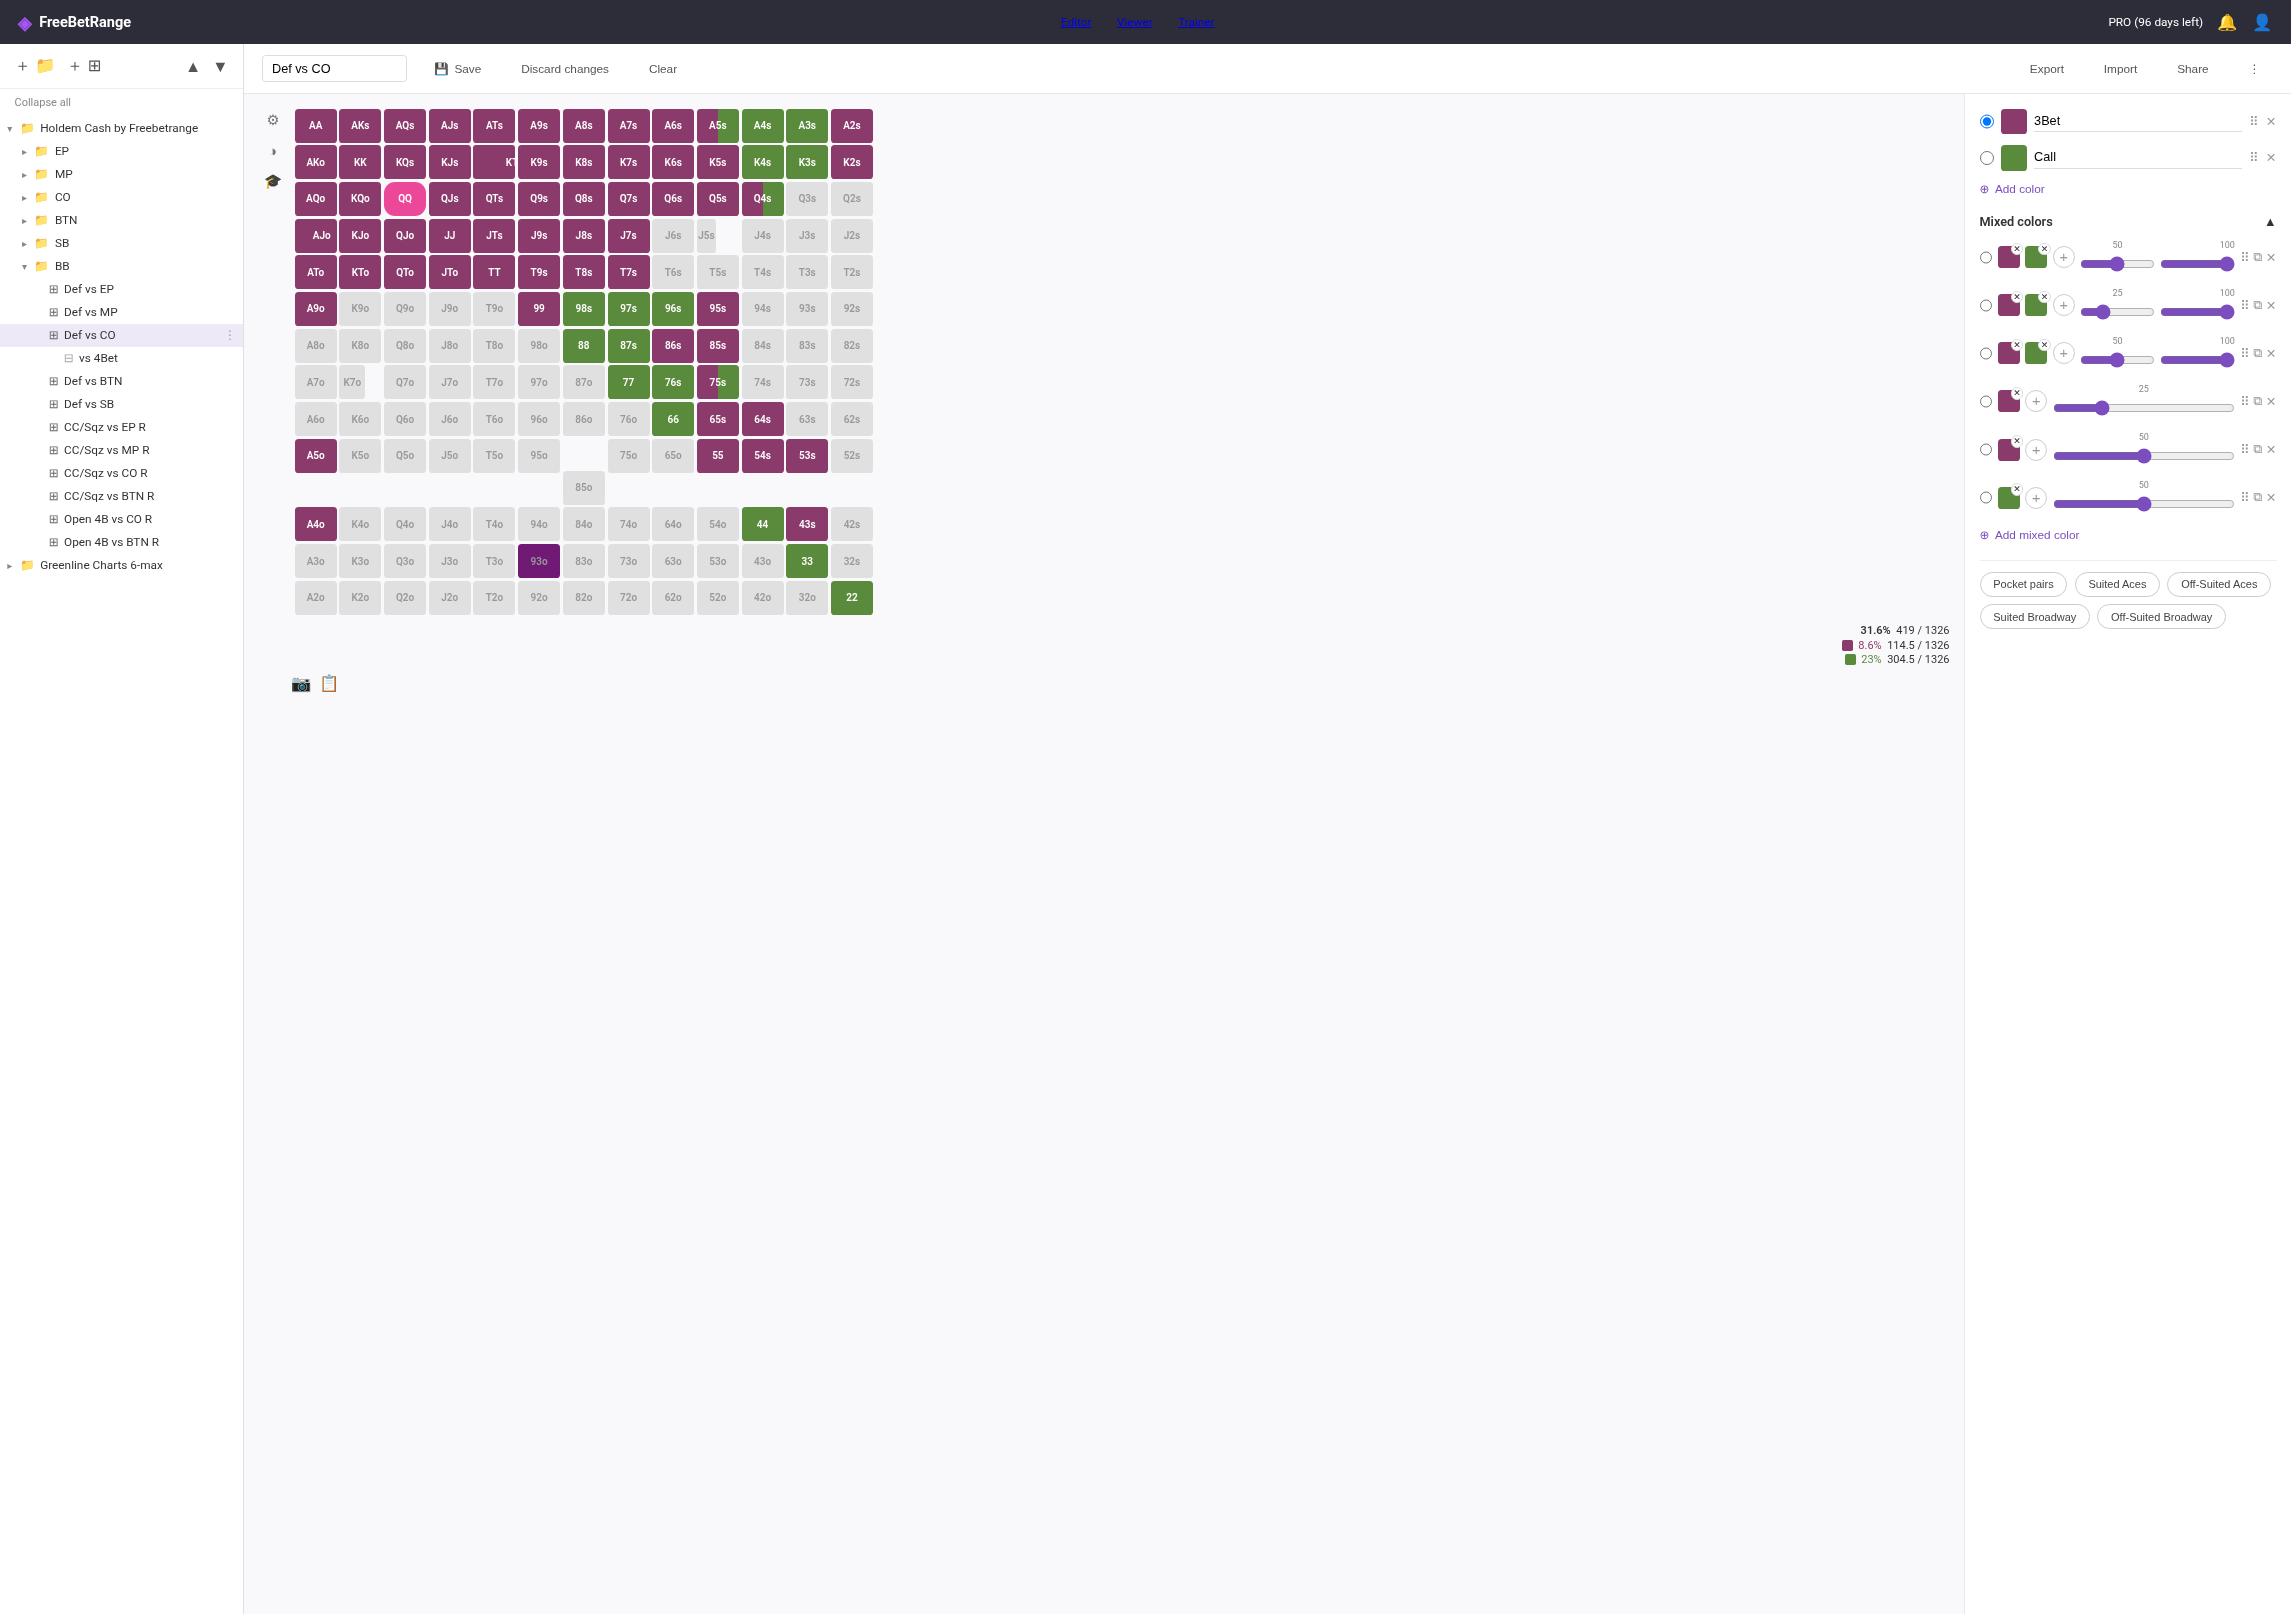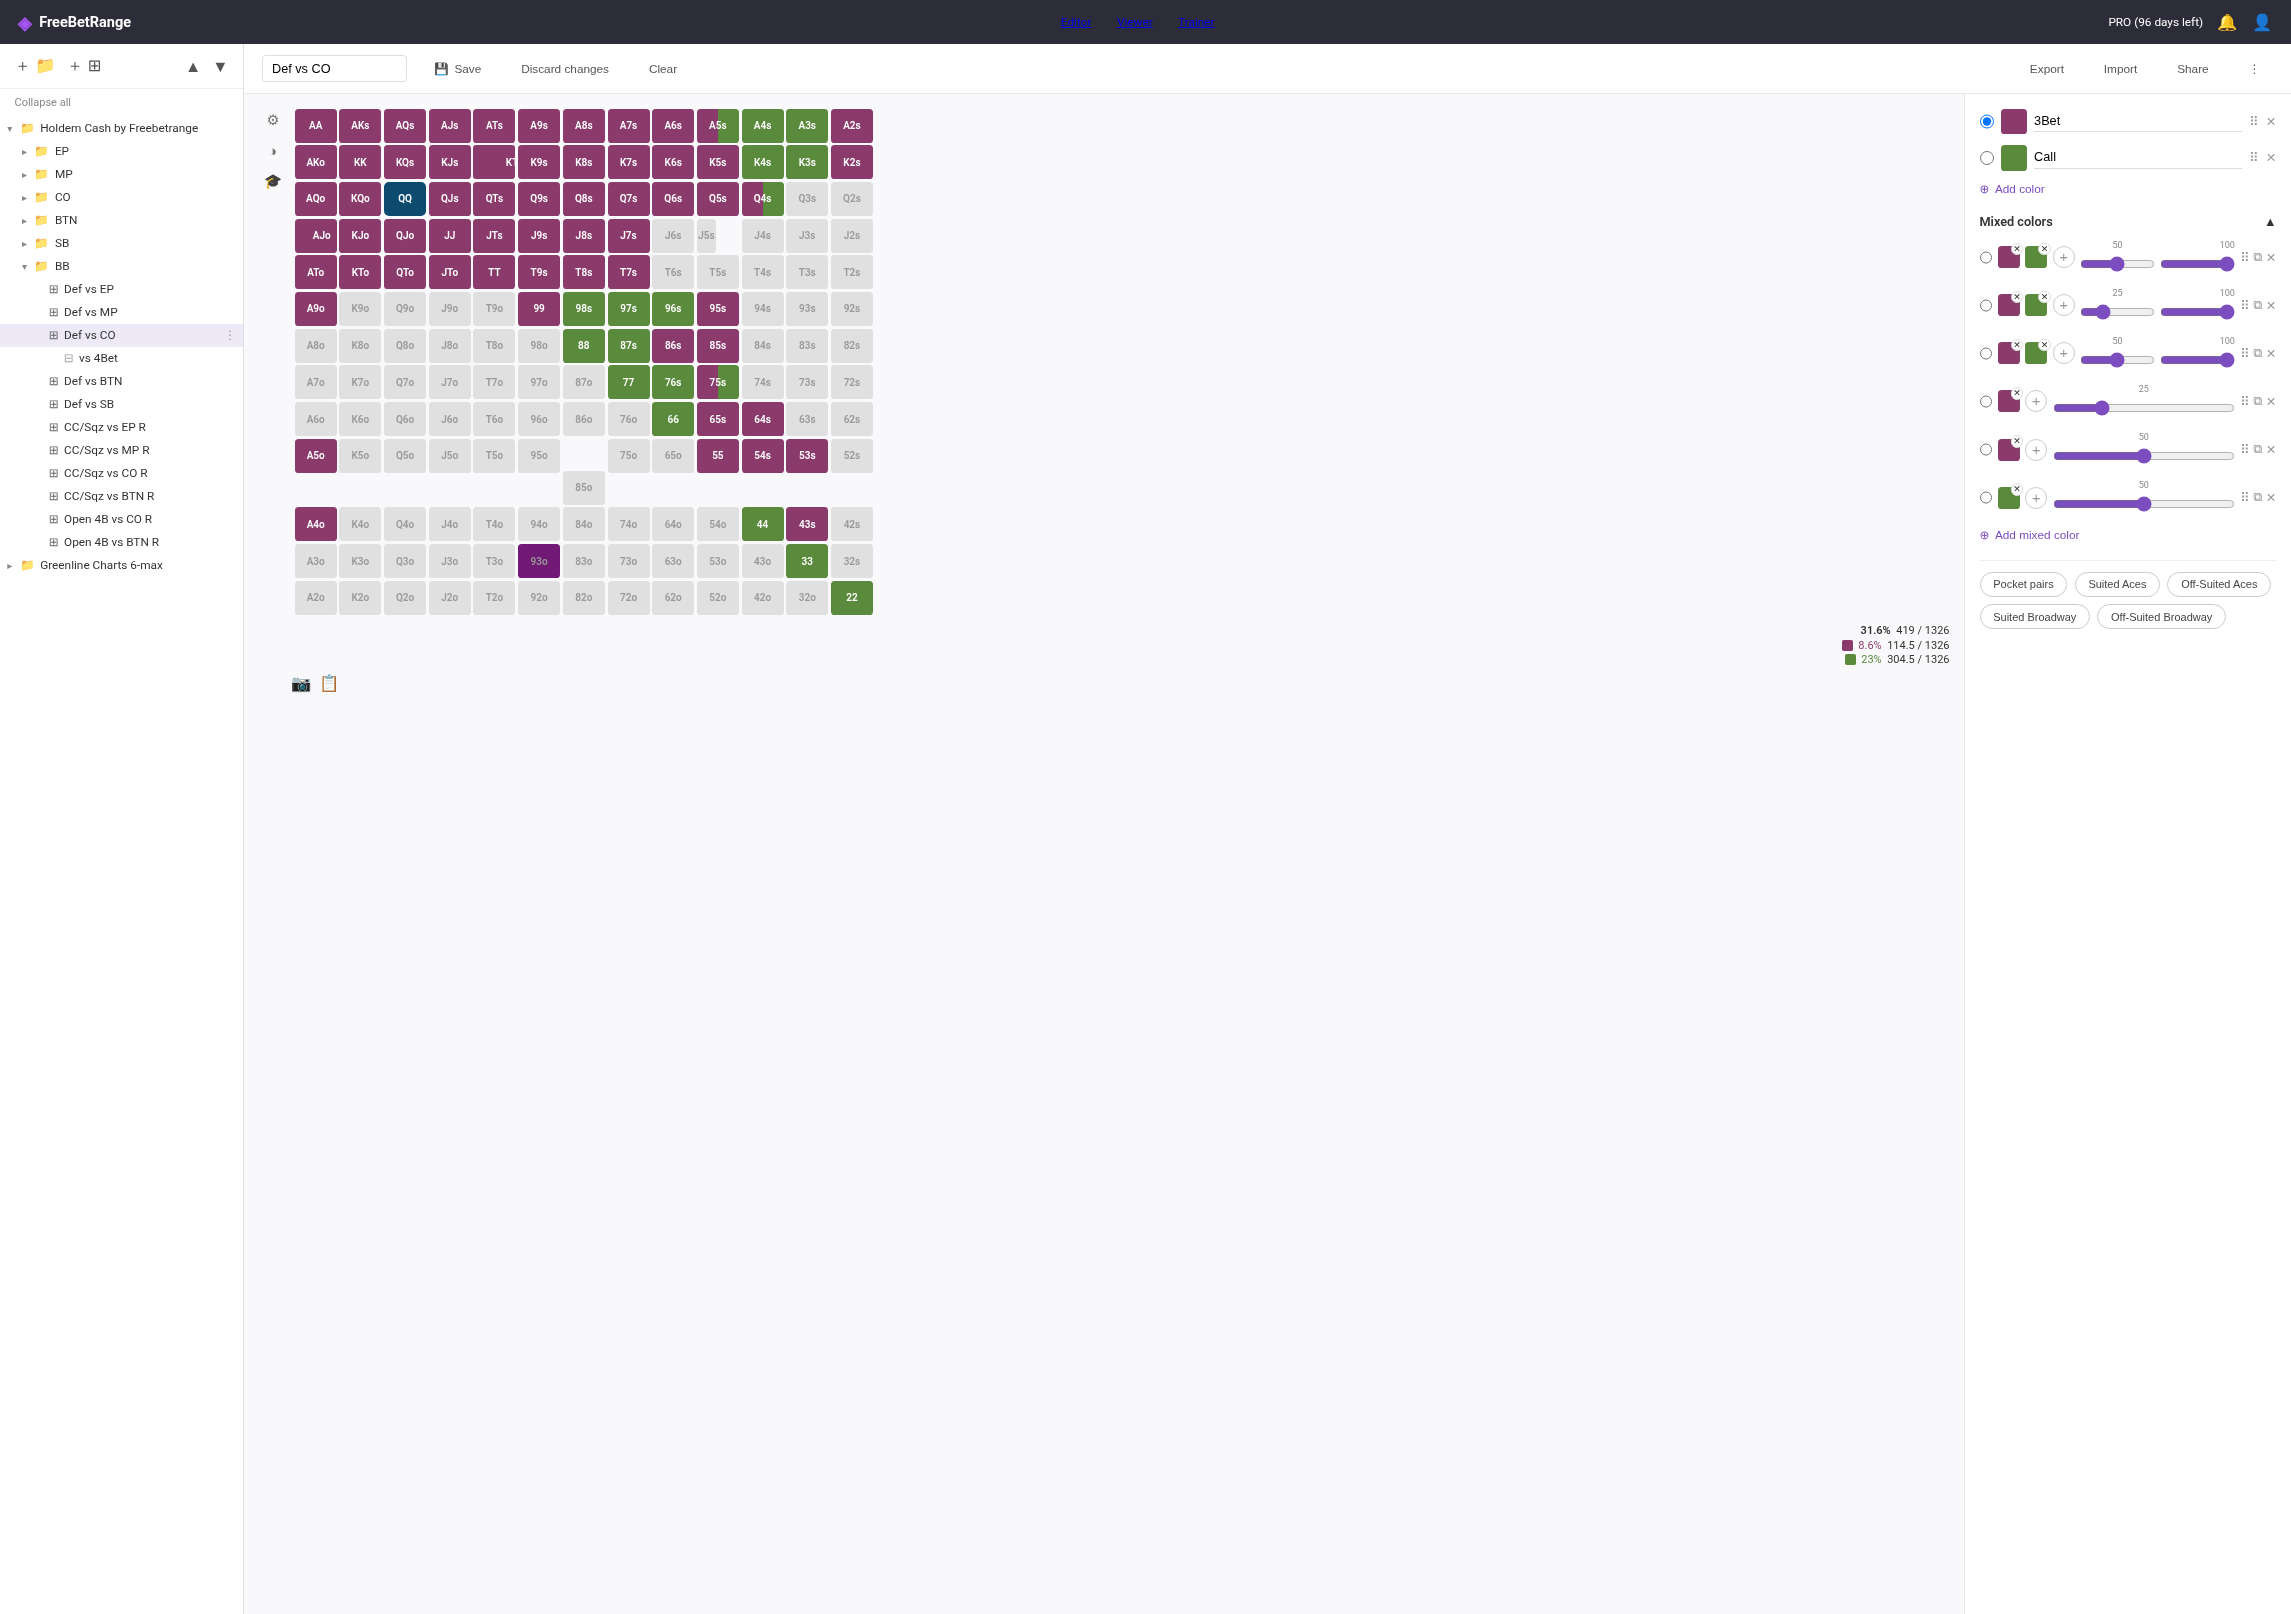--- a/index.html
+++ b/index.html
@@ -379,21 +379,21 @@
               <div style="width: 42px; height: 34px; border-radius: 3.6px; display: flex; align-items: center; justify-content: center; font-size: 10px; font-weight: 600; cursor: pointer; user-select: none; background: rgb(139, 59, 107); color: rgb(255, 255, 255);">K9s</div>
               <div style="width: 42px; height: 34px; border-radius: 3.6px; display: flex; align-items: center; justify-content: center; font-size: 10px; font-weight: 600; cursor: pointer; user-select: none; background: rgb(139, 59, 107); color: rgb(255, 255, 255);">K8s</div>
               <div style="width: 42px; height: 34px; border-radius: 3.6px; display: flex; align-items: center; justify-content: center; font-size: 10px; font-weight: 600; cursor: pointer; user-select: none; background: rgb(139, 59, 107); color: rgb(255, 255, 255);">K7s</div>
               <div style="width: 42px; height: 34px; border-radius: 3.6px; display: flex; align-items: center; justify-content: center; font-size: 10px; font-weight: 600; cursor: pointer; user-select: none; background: rgb(139, 59, 107); color: rgb(255, 255, 255);">K6s</div>
               <div style="width: 42px; height: 34px; border-radius: 3.6px; display: flex; align-items: center; justify-content: center; font-size: 10px; font-weight: 600; cursor: pointer; user-select: none; background: rgb(139, 59, 107); color: rgb(255, 255, 255);">K5s</div>
               <div style="width: 42px; height: 34px; border-radius: 3.6px; display: flex; align-items: center; justify-content: center; font-size: 10px; font-weight: 600; cursor: pointer; user-select: none; background: rgb(90, 138, 60); color: rgb(255, 255, 255);">K4s</div>
               <div style="width: 42px; height: 34px; border-radius: 3.6px; display: flex; align-items: center; justify-content: center; font-size: 10px; font-weight: 600; cursor: pointer; user-select: none; background: rgb(90, 138, 60); color: rgb(255, 255, 255);">K3s</div>
               <div style="width: 42px; height: 34px; border-radius: 3.6px; display: flex; align-items: center; justify-content: center; font-size: 10px; font-weight: 600; cursor: pointer; user-select: none; background: rgb(139, 59, 107); color: rgb(255, 255, 255);">K2s</div>
               <div style="width: 42px; height: 34px; border-radius: 3.6px; display: flex; align-items: center; justify-content: center; font-size: 10px; font-weight: 600; cursor: pointer; user-select: none; background: rgb(139, 59, 107); color: rgb(255, 255, 255);">AQo</div>
               <div style="width: 42px; height: 34px; border-radius: 3.6px; display: flex; align-items: center; justify-content: center; font-size: 10px; font-weight: 600; cursor: pointer; user-select: none; background: rgb(139, 59, 107); color: rgb(255, 255, 255);">KQo</div>
-              <div style="width: 42px; height: 34px; border-radius: 5px; display: flex; align-items: center; justify-content: center; font-size: 10px; font-weight: 600; cursor: pointer; user-select: none; background: #0c4a6e; color: rgb(255, 255, 255);">QQ</div>
+              <div style="width: 42px; height: 34px; border-radius: 11px; display: flex; align-items: center; justify-content: center; font-size: 10px; font-weight: 600; cursor: pointer; user-select: none; background: #ec4899; color: rgb(255, 255, 255);">QQ</div>
               <div style="width: 42px; height: 34px; border-radius: 3.6px; display: flex; align-items: center; justify-content: center; font-size: 10px; font-weight: 600; cursor: pointer; user-select: none; background: rgb(139, 59, 107); color: rgb(255, 255, 255);">QJs</div>
               <div style="width: 42px; height: 34px; border-radius: 3.6px; display: flex; align-items: center; justify-content: center; font-size: 10px; font-weight: 600; cursor: pointer; user-select: none; background: rgb(139, 59, 107); color: rgb(255, 255, 255);">QTs</div>
               <div style="width: 42px; height: 34px; border-radius: 3.6px; display: flex; align-items: center; justify-content: center; font-size: 10px; font-weight: 600; cursor: pointer; user-select: none; background: rgb(139, 59, 107); color: rgb(255, 255, 255);">Q9s</div>
               <div style="width: 42px; height: 34px; border-radius: 3.6px; display: flex; align-items: center; justify-content: center; font-size: 10px; font-weight: 600; cursor: pointer; user-select: none; background: rgb(139, 59, 107); color: rgb(255, 255, 255);">Q8s</div>
               <div style="width: 42px; height: 34px; border-radius: 3.6px; display: flex; align-items: center; justify-content: center; font-size: 10px; font-weight: 600; cursor: pointer; user-select: none; background: rgb(139, 59, 107); color: rgb(255, 255, 255);">Q7s</div>
               <div style="width: 42px; height: 34px; border-radius: 3.6px; display: flex; align-items: center; justify-content: center; font-size: 10px; font-weight: 600; cursor: pointer; user-select: none; background: rgb(139, 59, 107); color: rgb(255, 255, 255);">Q6s</div>
               <div style="width: 42px; height: 34px; border-radius: 3.6px; display: flex; align-items: center; justify-content: center; font-size: 10px; font-weight: 600; cursor: pointer; user-select: none; background: rgb(139, 59, 107); color: rgb(255, 255, 255);">Q5s</div>
               <div style="width: 42px; height: 34px; border-radius: 3.6px; display: flex; align-items: center; justify-content: center; font-size: 10px; font-weight: 600; cursor: pointer; user-select: none; background: linear-gradient(90deg, rgb(139, 59, 107) 50%, rgb(90, 138, 60) 50%); color: rgb(255, 255, 255);">Q4s</div>
               <div style="width: 42px; height: 34px; border-radius: 3.6px; display: flex; align-items: center; justify-content: center; font-size: 10px; font-weight: 600; cursor: pointer; user-select: none; background: rgb(224, 224, 224); color: rgb(153, 153, 153);">Q3s</div>
               <div style="width: 42px; height: 34px; border-radius: 3.6px; display: flex; align-items: center; justify-content: center; font-size: 10px; font-weight: 600; cursor: pointer; user-select: none; background: rgb(224, 224, 224); color: rgb(153, 153, 153);">Q2s</div>
@@ -443,21 +443,21 @@
               <div style="width: 42px; height: 34px; border-radius: 3.6px; display: flex; align-items: center; justify-content: center; font-size: 10px; font-weight: 600; cursor: pointer; user-select: none; background: rgb(224, 224, 224); color: rgb(153, 153, 153);">T8o</div>
               <div style="width: 42px; height: 34px; border-radius: 3.6px; display: flex; align-items: center; justify-content: center; font-size: 10px; font-weight: 600; cursor: pointer; user-select: none; background: rgb(224, 224, 224); color: rgb(153, 153, 153);">98o</div>
               <div style="width: 42px; height: 34px; border-radius: 3.6px; display: flex; align-items: center; justify-content: center; font-size: 10px; font-weight: 600; cursor: pointer; user-select: none; background: rgb(90, 138, 60); color: rgb(255, 255, 255);">88</div>
               <div style="width: 42px; height: 34px; border-radius: 3.6px; display: flex; align-items: center; justify-content: center; font-size: 10px; font-weight: 600; cursor: pointer; user-select: none; background: rgb(90, 138, 60); color: rgb(255, 255, 255);">87s</div>
               <div style="width: 42px; height: 34px; border-radius: 3.6px; display: flex; align-items: center; justify-content: center; font-size: 10px; font-weight: 600; cursor: pointer; user-select: none; background: rgb(139, 59, 107); color: rgb(255, 255, 255);">86s</div>
               <div style="width: 42px; height: 34px; border-radius: 3.6px; display: flex; align-items: center; justify-content: center; font-size: 10px; font-weight: 600; cursor: pointer; user-select: none; background: rgb(139, 59, 107); color: rgb(255, 255, 255);">85s</div>
               <div style="width: 42px; height: 34px; border-radius: 3.6px; display: flex; align-items: center; justify-content: center; font-size: 10px; font-weight: 600; cursor: pointer; user-select: none; background: rgb(224, 224, 224); color: rgb(153, 153, 153);">84s</div>
               <div style="width: 42px; height: 34px; border-radius: 3.6px; display: flex; align-items: center; justify-content: center; font-size: 10px; font-weight: 600; cursor: pointer; user-select: none; background: rgb(224, 224, 224); color: rgb(153, 153, 153);">83s</div>
               <div style="width: 42px; height: 34px; border-radius: 3.6px; display: flex; align-items: center; justify-content: center; font-size: 10px; font-weight: 600; cursor: pointer; user-select: none; background: rgb(224, 224, 224); color: rgb(153, 153, 153);">82s</div>
               <div style="width: 42px; height: 34px; border-radius: 3.6px; display: flex; align-items: center; justify-content: center; font-size: 10px; font-weight: 600; cursor: pointer; user-select: none; background: rgb(224, 224, 224); color: rgb(153, 153, 153);">A7o</div>
-              <div style="width: 42px; height: 34px; border-radius: 3.6px; display: flex; align-items: center; justify-content: center; font-size: 10px; font-weight: 600; cursor: pointer; user-select: none; background: rgb(224, 224, 224); color: rgb(153, 153, 153);">K7o</div>
+              <div style="width: 26px; height: 34px; border-radius: 3.6px; display: flex; align-items: center; justify-content: center; font-size: 10px; font-weight: 600; cursor: pointer; user-select: none; background: rgb(224, 224, 224); color: rgb(153, 153, 153);">K7o</div>
               <div style="width: 42px; height: 34px; border-radius: 3.6px; display: flex; align-items: center; justify-content: center; font-size: 10px; font-weight: 600; cursor: pointer; user-select: none; background: rgb(224, 224, 224); color: rgb(153, 153, 153);">Q7o</div>
               <div style="width: 42px; height: 34px; border-radius: 3.6px; display: flex; align-items: center; justify-content: center; font-size: 10px; font-weight: 600; cursor: pointer; user-select: none; background: rgb(224, 224, 224); color: rgb(153, 153, 153);">J7o</div>
               <div style="width: 42px; height: 34px; border-radius: 3.6px; display: flex; align-items: center; justify-content: center; font-size: 10px; font-weight: 600; cursor: pointer; user-select: none; background: rgb(224, 224, 224); color: rgb(153, 153, 153);">T7o</div>
               <div style="width: 42px; height: 34px; border-radius: 3.6px; display: flex; align-items: center; justify-content: center; font-size: 10px; font-weight: 600; cursor: pointer; user-select: none; background: rgb(224, 224, 224); color: rgb(153, 153, 153);">97o</div>
               <div style="width: 42px; height: 34px; border-radius: 3.6px; display: flex; align-items: center; justify-content: center; font-size: 10px; font-weight: 600; cursor: pointer; user-select: none; background: rgb(224, 224, 224); color: rgb(153, 153, 153);">87o</div>
               <div style="width: 42px; height: 34px; border-radius: 3.6px; display: flex; align-items: center; justify-content: center; font-size: 10px; font-weight: 600; cursor: pointer; user-select: none; background: rgb(90, 138, 60); color: rgb(255, 255, 255);">77</div>
               <div style="width: 42px; height: 34px; border-radius: 3.6px; display: flex; align-items: center; justify-content: center; font-size: 10px; font-weight: 600; cursor: pointer; user-select: none; background: rgb(90, 138, 60); color: rgb(255, 255, 255);">76s</div>
               <div style="width: 42px; height: 34px; border-radius: 3.6px; display: flex; align-items: center; justify-content: center; font-size: 10px; font-weight: 600; cursor: pointer; user-select: none; background: linear-gradient(90deg, rgb(139, 59, 107) 50%, rgb(90, 138, 60) 50%); color: rgb(255, 255, 255);">75s</div>
               <div style="width: 42px; height: 34px; border-radius: 3.6px; display: flex; align-items: center; justify-content: center; font-size: 10px; font-weight: 600; cursor: pointer; user-select: none; background: rgb(224, 224, 224); color: rgb(153, 153, 153);">74s</div>
               <div style="width: 42px; height: 34px; border-radius: 3.6px; display: flex; align-items: center; justify-content: center; font-size: 10px; font-weight: 600; cursor: pointer; user-select: none; background: rgb(224, 224, 224); color: rgb(153, 153, 153);">73s</div>

